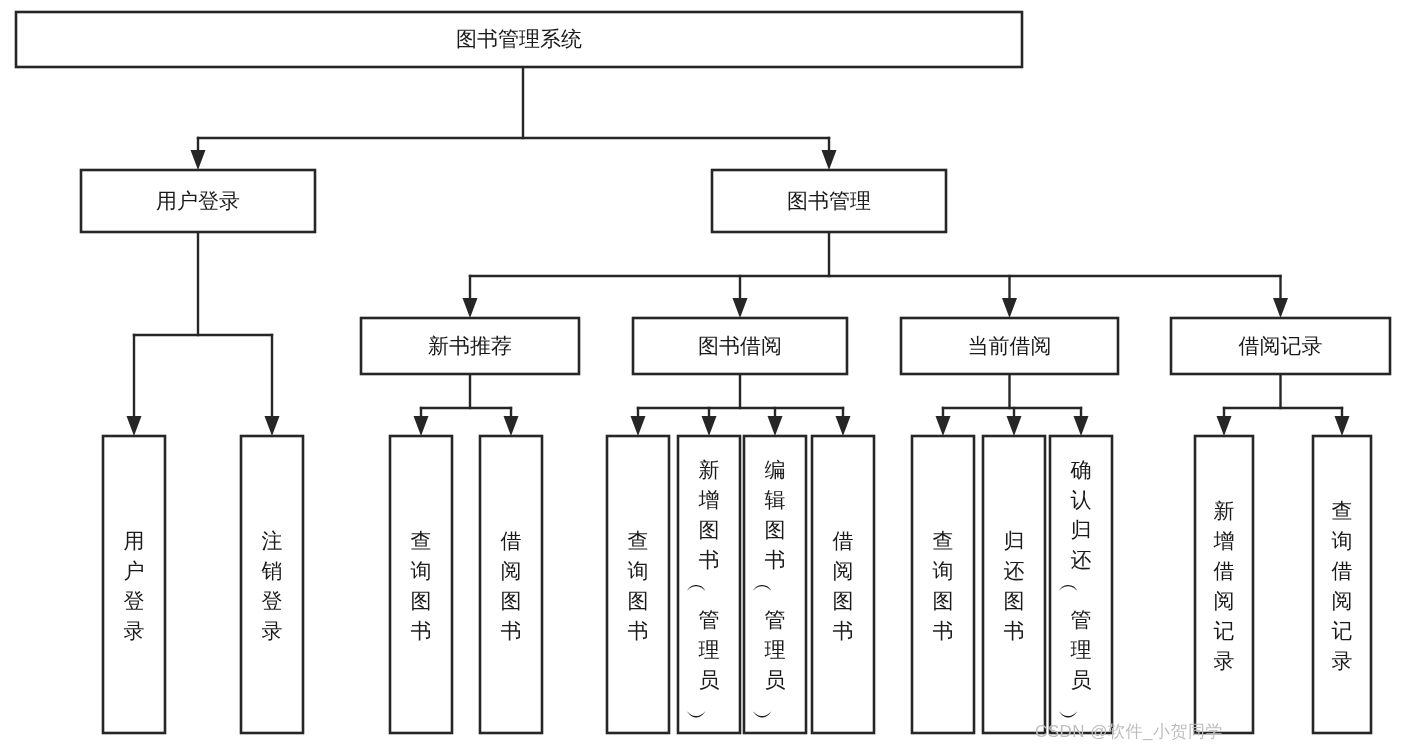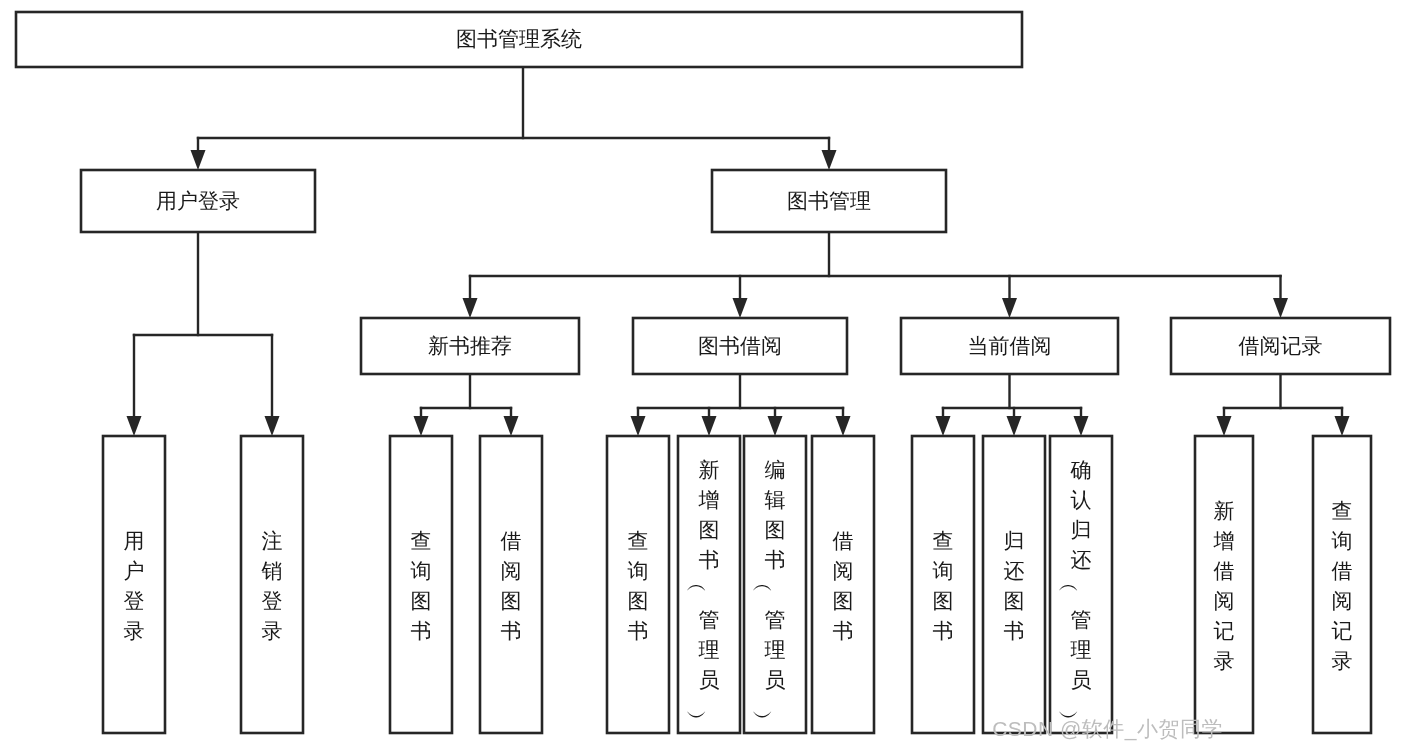--- a/index.html
+++ b/index.html
@@ -44,21 +44,21 @@
     font-family: "Liberation Sans", "DejaVu Sans", sans-serif;
     font-size: 21px;
     fill: #1a1a1a;
     text-anchor: middle;
   }
   .watermark {
     position: absolute;
     right: 10px;
     bottom: 4px;
     font-family: "Liberation Sans", "DejaVu Sans", sans-serif;
-    font-size: 21px;
+    font-size: 17px;
     color: #bdbdbd;
     letter-spacing: 0.5px;
     white-space: nowrap;
     pointer-events: none;
   }
 </style>
 </head>
 <body>
 
 <div id="diagram-root">

